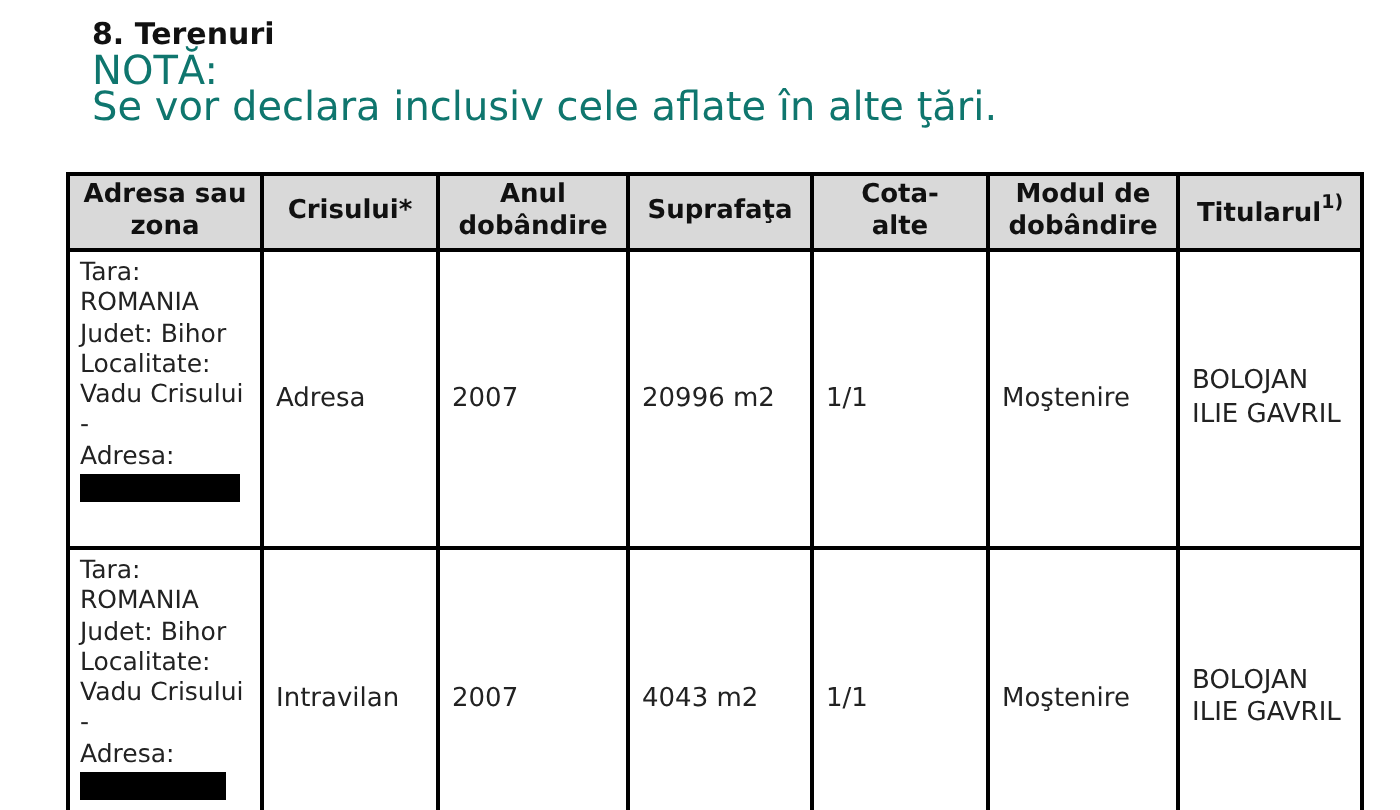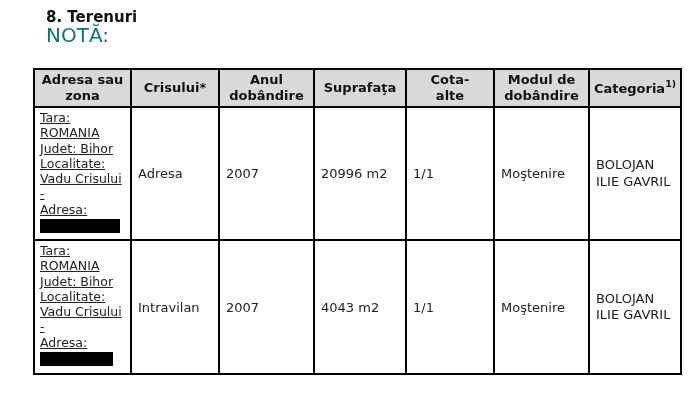--- a/index.html
+++ b/index.html
@@ -56,41 +56,41 @@
     font-size: 13px;
     color: #222222;
     vertical-align: middle;
     padding: 1px 4px 1px 6px;
   }
   tbody tr:nth-child(1) td { height: 129px; }
   tbody tr:nth-child(2) td { height: 130px; }
   td.addr {
     vertical-align: top;
     font-size: 12.5px;
-    padding: 2px 3px 0 5px;
+    padding: 2px 3px 16px 5px;
     line-height: 1.22;
-    text-decoration: underline;
   }
   td.addr .addr-text { white-space: pre-line; display: block; }
   .redact {
     width: 80px;
     height: 14px;
     background: #000000;
     margin-top: 2px;
   }
   tbody tr:nth-child(2) .redact { width: 73px; }
   td.owner { white-space: pre-line; line-height: 1.25; margin-left: 24px; }
 </style>
 </head>
 <body>
 
 <div class="doc">
   <div class="heading">
     <div class="title">8. Terenuri</div>
     <div class="note-label">NOTĂ:</div>
+    <div class="note-text">Se vor declara inclusiv cele aflate în alte ţări.</div>
   </div>
 
   <table class="land-table">
     <colgroup>
       <col style="width:97px">
       <col style="width:88px">
       <col style="width:95px">
       <col style="width:92px">
       <col style="width:88px">
       <col style="width:95px">
@@ -98,21 +98,21 @@
     </colgroup>
     <thead>
       <tr>
         <th><span>Adresa sau zona</span></th>
         <th><span>Crisului*</span></th>
         <th><span>Anul dobândire</span></th>
         <th><span>Suprafaţa</span></th>
         <th><span>Cota-
 alte</span></th>
         <th><span>Modul de dobândire</span></th>
-        <th><span>Categoria</span><sup>1)</sup></th>
+        <th><span>Titularul</span><sup>1)</sup></th>
       </tr>
     </thead>
     <tbody>
       <tr>
         <td class="addr">
           <span class="addr-text">Tara:
 ROMANIA
 Judet: Bihor
 Localitate:
 Vadu Crisului

